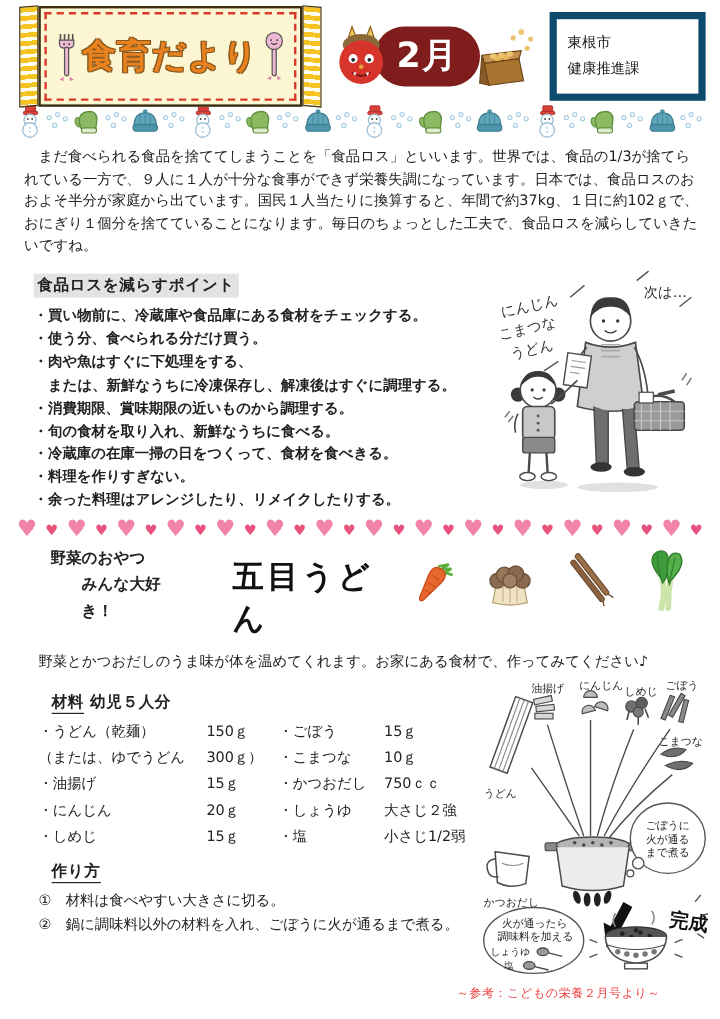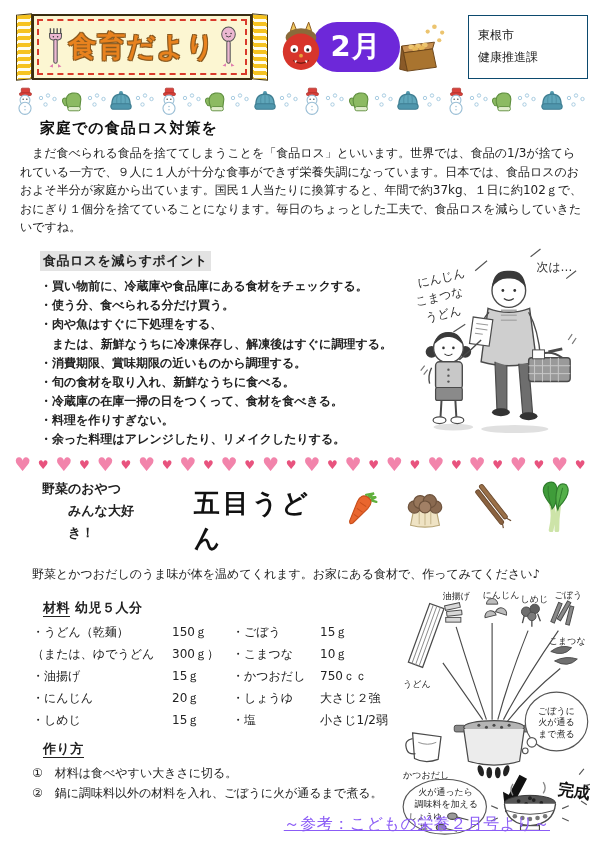--- a/index.html
+++ b/index.html
@@ -1,41 +1,41 @@
 <!DOCTYPE html>
 <html><head>
 <meta charset="utf-8">
 <style>
   html,body{margin:0;padding:0;background:#e9e9e9;}
   .page{width:600px;height:849px;background:#ffffff;position:relative;overflow:hidden;
         font-family:"DejaVu Sans",sans-serif;color:#222;margin:0 auto;box-sizing:border-box;}
   
   .header{display:flex;align-items:center;padding:14px 12px 0 16px;height:80px;box-sizing:border-box;}
-  .banner{display:flex;align-items:stretch;width:252px;height:66px;}
+  .banner{display:flex;align-items:stretch;width:252px;height:84px;}
   .fringe{width:14px;border:1.5px solid #4a3a10;background:repeating-linear-gradient(180deg,#f6c320 0 4px,#fffdf0 4px 7px);}
   .fringe.left{transform:skewY(-5deg);}
   .fringe.right{transform:skewY(5deg);}
   .banner-core{flex:1;background:#fcf6d2;border:2px solid #3a2d12;position:relative;
                display:flex;align-items:center;justify-content:center;gap:5px;}
   .banner-core::after{content:"";position:absolute;inset:3px;border:2px dashed #d93a2b;pointer-events:none;}
   .banner-title{font-size:28px;font-weight:700;color:#e8821e;letter-spacing:1px;
                 text-shadow:1px 1px 0 #8a5a20,-1px 1px 0 #8a5a20,1px -1px 0 #8a5a20,-1px -1px 0 #8a5a20;}
   .month-group{display:flex;align-items:center;margin-left:10px;}
   .oni{margin-right:-12px;position:relative;z-index:2;}
-  .month-pill{width:88px;height:50px;background:#6d28d9;border-radius:28px;display:flex;
+  .month-pill{width:88px;height:50px;background:#7f1d1d;border-radius:28px;display:flex;
               align-items:center;justify-content:center;color:#fff;font-size:29px;font-weight:700;letter-spacing:1px;}
   .beans{margin-left:-8px;position:relative;z-index:2;}
-  .org-box{margin-left:auto;width:100px;border:1px solid #0c4a6e;padding:9px 9px;font-size:12px;line-height:1.8;background:#fff;}
+  .org-box{margin-left:auto;width:100px;border:6px solid #0c4a6e;padding:9px 9px;font-size:12px;line-height:1.8;background:#fff;}
   
   .intro{margin:9px 16px 0 20px;font-size:12px;line-height:1.52;}
   .winter-row{margin:7px 14px 2px 14px;height:28px;display:flex;align-items:center;justify-content:space-between;overflow:hidden;}
   .wicon svg{display:block;}
   .section-heading{margin:4px 0 2px 40px;font-size:15px;font-weight:700;letter-spacing:1px;color:#111;}
   .body-text{margin:6px 16px 0 20px;font-size:12px;line-height:1.55;}
-  .points-area{display:flex;margin:8px 10px 0 40px;}
+  .points-area{display:flex;margin:8px 10px 0 28px;}
   .points-left{flex:1;min-width:0;}
   .points-heading{display:inline-block;background:#e3e3e3;font-size:13px;font-weight:700;
                   padding:1px 3px;margin:6px 0 6px 0;letter-spacing:.5px;}
   .points-list{list-style:none;margin:0;padding:0;font-size:12px;line-height:1.6;font-weight:bold;}
   .shopping-illus{width:198px;flex-shrink:0;margin-top:-4px;}
   
   .hearts-row{margin:4px 14px 0 14px;display:flex;align-items:center;justify-content:space-between;height:22px;}
   .heart{line-height:1;}
   .heart.big{color:#f284ab;font-size:19px;}
   .heart.small{color:#e8537e;font-size:12px;}
@@ -51,21 +51,21 @@
   .mat-heading{font-size:13px;font-weight:700;margin:8px 0 5px 17px;letter-spacing:.5px;}
   .mat-heading .u{border-bottom:1.5px solid #222;padding-bottom:1px;}
   .ing-table{border-collapse:collapse;table-layout:fixed;width:360px;font-size:12px;margin-left:6px;}
   .ing-table td{padding:2.5px 0;white-space:nowrap;}
   .ing-table td.c1{width:140px;}
   .ing-table td.c2{width:60px;}
   .ing-table td.c3{width:88px;}
   .ing-table td.c4{width:72px;}
   .steps{font-size:12px;line-height:1.7;margin:2px 0 0 6px;}
   .cooking-illus{width:192px;flex-shrink:0;margin-top:-2px;}
-  .footer{position:absolute;right:50px;bottom:14px;font-size:16px;letter-spacing:.5px;color:#8b5cf6;text-decoration:underline;}
+  .footer{position:absolute;right:50px;bottom:14px;font-size:10px;letter-spacing:.5px;color:#ef4444;}
   svg text{font-family:"DejaVu Sans",sans-serif;}
 </style>
 </head>
 <body>
 
 <div class="page">
 
   <div class="header">
     <div class="banner">
       <div class="fringe left"></div>
@@ -332,21 +332,20 @@
       <span class="wicon">
     <svg width="20" height="16" viewBox="0 0 20 16">
       <circle cx="3" cy="5" r="1.7" fill="none" stroke="#a9cde2" stroke-width="1"></circle>
       <circle cx="10" cy="2.5" r="1.7" fill="none" stroke="#a9cde2" stroke-width="1"></circle>
       <circle cx="16.5" cy="6" r="1.7" fill="none" stroke="#a9cde2" stroke-width="1"></circle>
       <circle cx="7.5" cy="11.5" r="1.7" fill="none" stroke="#a9cde2" stroke-width="1"></circle>
     </svg>
   </span>
     </div>
 
-  <h2 class="section-heading">家庭での食品ロス対策を</h2>
   <p class="body-text">　まだ食べられる食品を捨ててしまうことを「食品ロス」といいます。世界では、食品の1/3が捨てられている一方で、９人に１人が十分な食事ができず栄養失調になっています。日本では、食品ロスのおおよそ半分が家庭から出ています。国民１人当たりに換算すると、年間で約37kg、１日に約102ｇで、おにぎり１個分を捨てていることになります。毎日のちょっとした工夫で、食品ロスを減らしていきたいですね。</p>
 
   <div class="points-area">
     <div class="points-left">
       <div class="points-heading">食品ロスを減らすポイント</div>
       <ul class="points-list">
         <li>・買い物前に、冷蔵庫や食品庫にある食材をチェックする。</li>
         <li>・使う分、食べられる分だけ買う。</li>
         <li>・肉や魚はすぐに下処理をする、</li>
         <li>　または、新鮮なうちに冷凍保存し、解凍後はすぐに調理する。</li>

